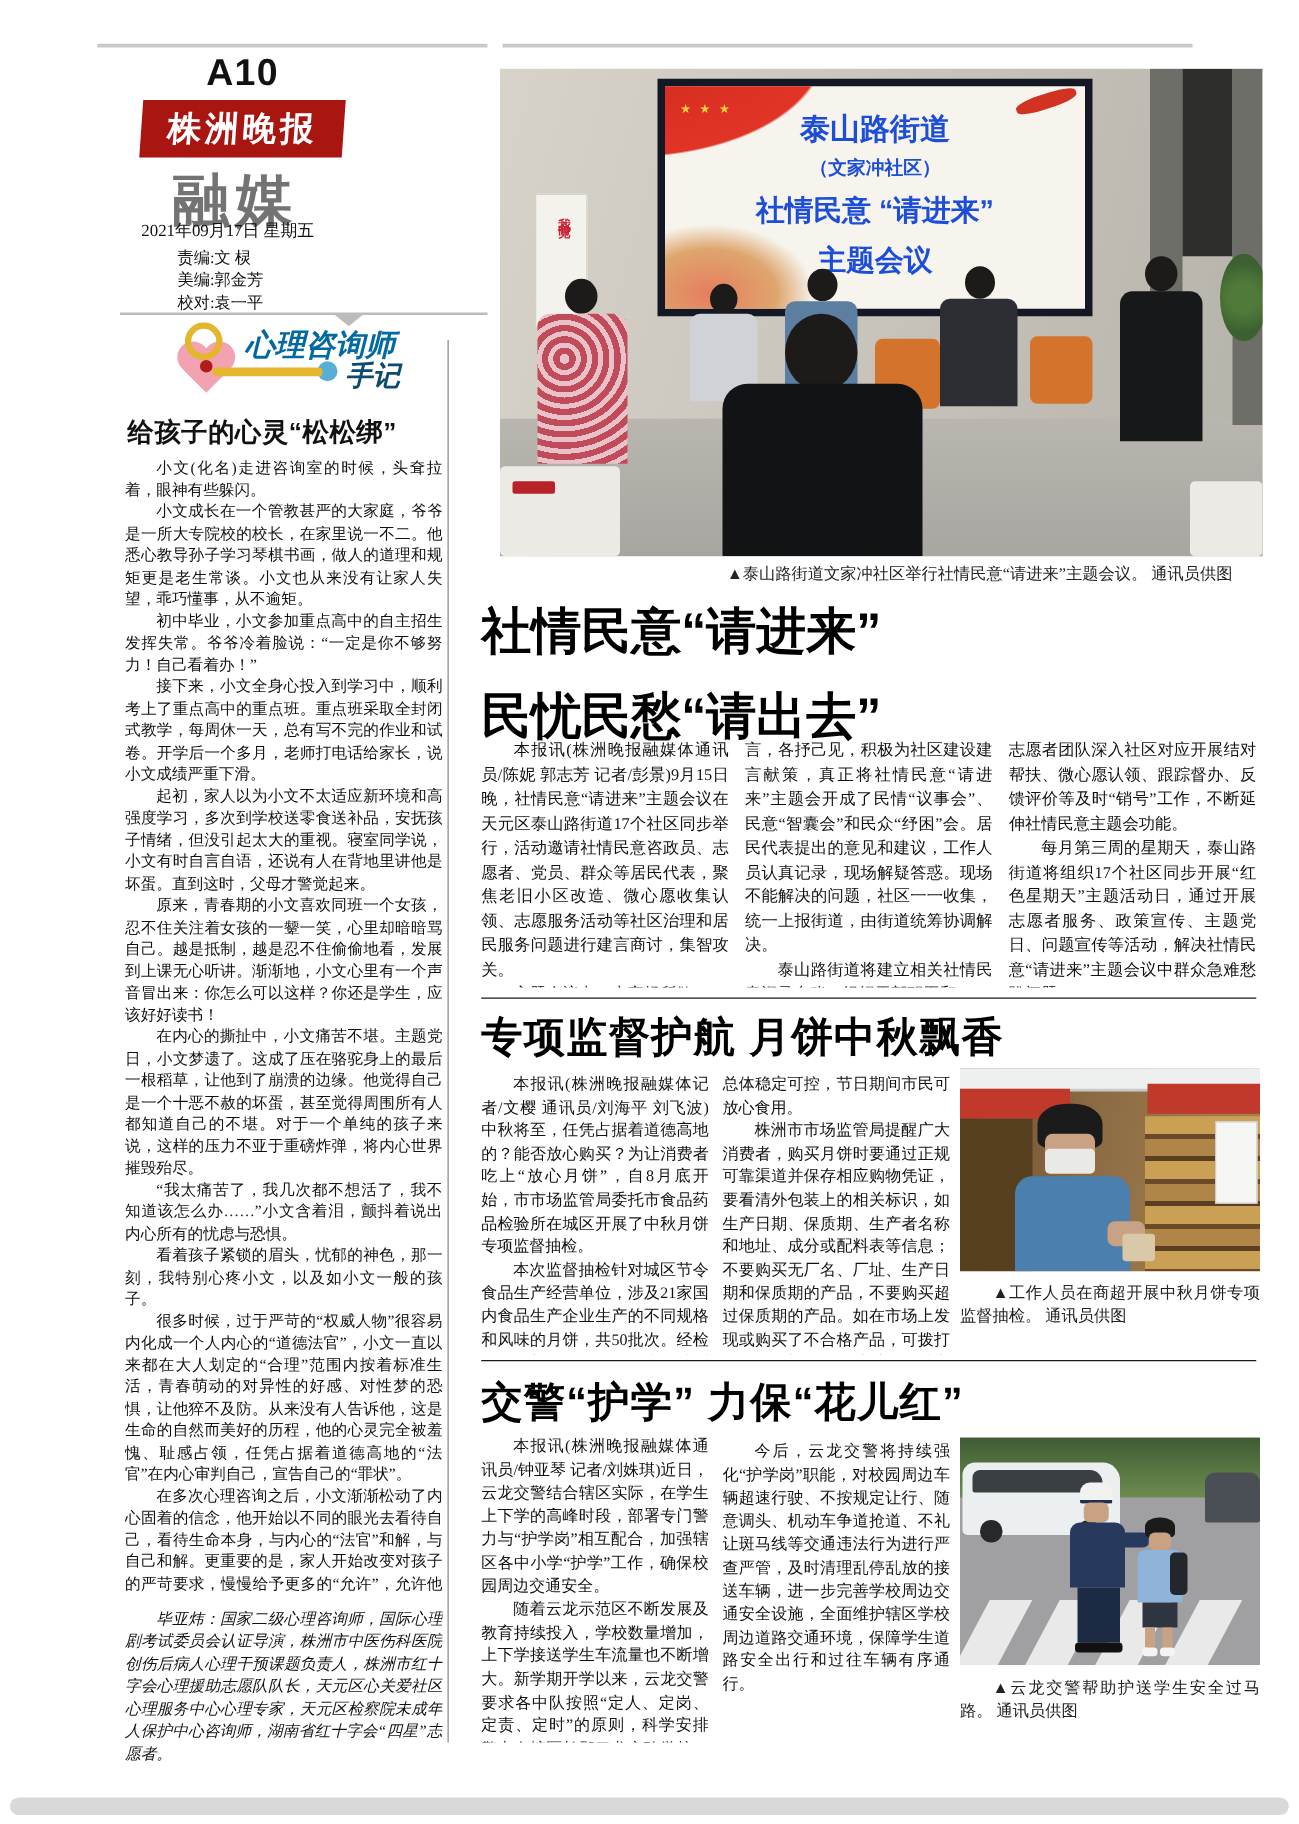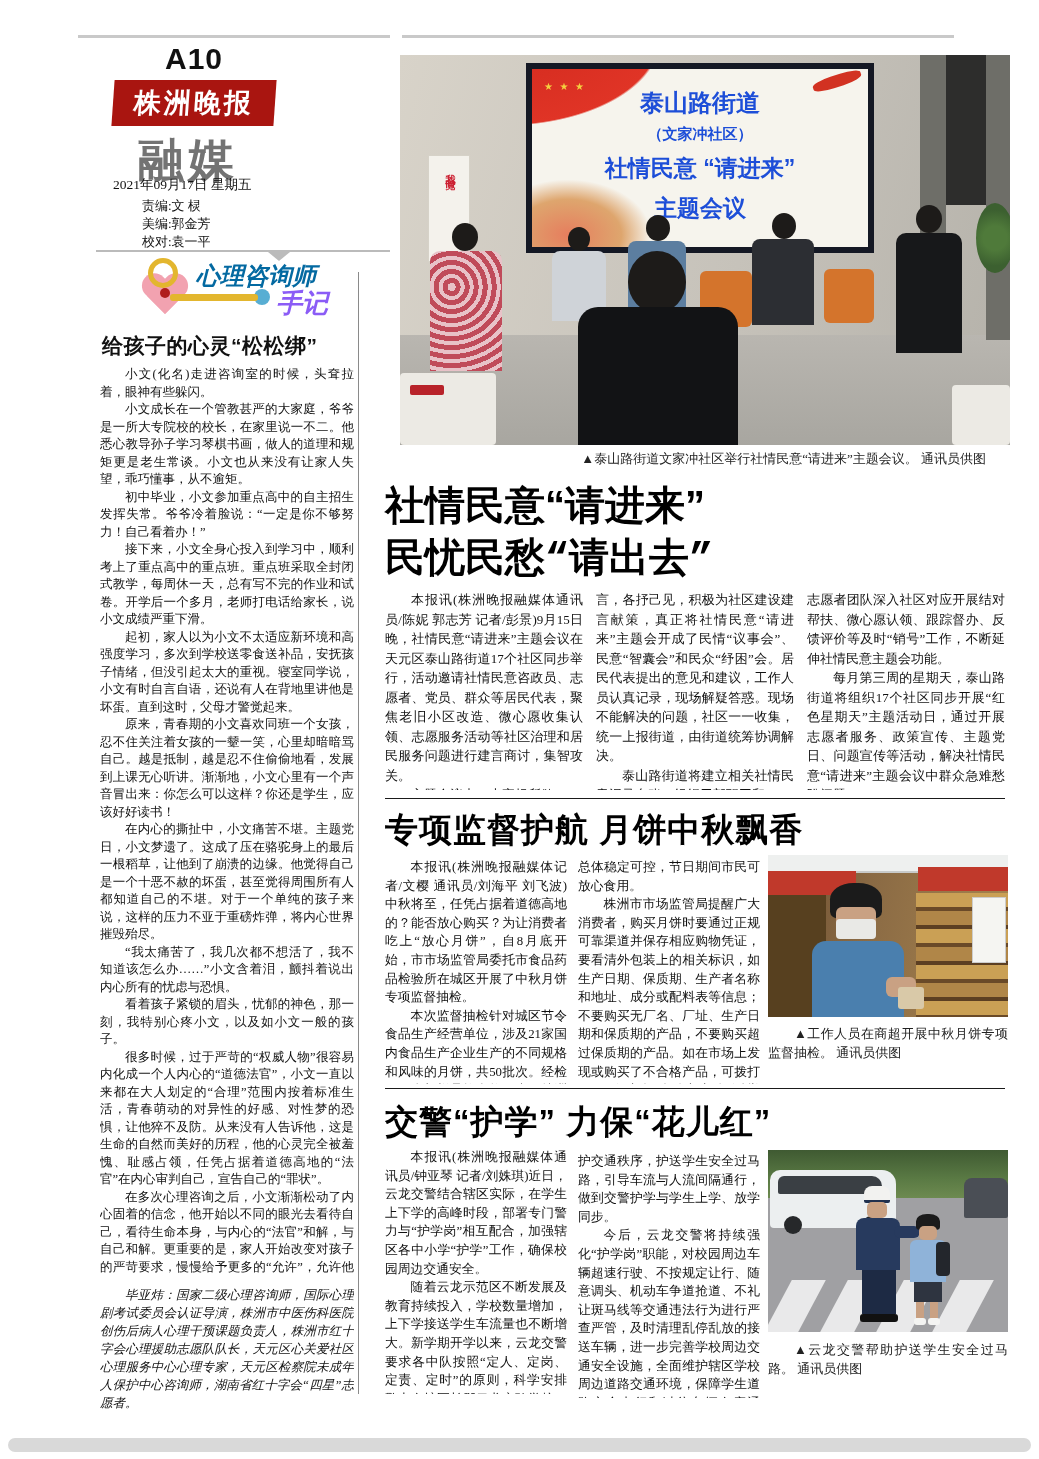--- a/index.html
+++ b/index.html
@@ -14,21 +14,21 @@
             font-family:"Liberation Sans",sans-serif;font-weight:900;font-size:27px;letter-spacing:3px;
             transform:skewX(-4deg);}
   .section-name{font-family:"Liberation Sans",sans-serif;font-weight:900;font-size:46px;color:#737373;letter-spacing:4px;}
   .dateline{font-size:13.5px;}
   .staffline{font-size:13px;line-height:19px;}
   .chevron-line{height:2px;background:#bbb;}
   .chevron{width:0;height:0;border-left:11px solid transparent;border-right:11px solid transparent;border-top:9px solid #bbb;}
   
   .vdivider{width:1px;background:#8a8a8a;}
   .badge-text1{font-family:"Liberation Sans",sans-serif;font-weight:900;font-style:italic;font-size:24px;color:#0369a1;}
-  .badge-text2{font-family:"Liberation Sans",sans-serif;font-weight:900;font-style:italic;font-size:26px;color:#8b5cf6;}
+  .badge-text2{font-family:"Liberation Sans",sans-serif;font-weight:900;font-style:italic;font-size:22px;color:#0c4a6e;}
   .heart{width:50px;height:45px;}
   .heart:before,.heart:after{content:"";position:absolute;top:0;width:25px;height:40px;border-radius:25px 25px 0 0;background:#f2a2b0;}
   .heart:before{left:25px;transform:rotate(-45deg);transform-origin:0 100%;}
   .heart:after{left:0;transform:rotate(45deg);transform-origin:100% 100%;}
   .keyring{width:20px;height:20px;border:5px solid #e3b62e;border-radius:50%;background:transparent;}
   .keyshaft{height:7px;background:#e3b62e;border-radius:3px;}
   .keyend{width:16px;height:16px;background:#58aed3;border-radius:50%;}
   .keyhole{width:10px;height:10px;background:#b01c1c;border-radius:50%;}
   .left-title{font-family:"Liberation Sans",sans-serif;font-weight:900;font-size:21px;letter-spacing:0.5px;}
   .bodycol{font-size:12.5px;line-height:17.5px;text-align:justify;overflow:hidden;}
@@ -176,21 +176,21 @@
     <div class="abs head" style="left:228px;top:196px;width:58px;height:62px;"></div>
     <div class="abs" style="left:178px;top:252px;width:160px;height:138px;background:#121315;border-radius:20px 20px 0 0;"></div>
     <div class="abs plant" style="left:576px;top:148px;width:38px;height:70px;"></div>
     <div class="abs whitetable" style="left:0px;top:318px;width:96px;height:72px;"></div>
     <div class="abs" style="left:10px;top:330px;width:34px;height:10px;background:#b8232a;border-radius:2px;"></div>
     <div class="abs whitetable" style="left:552px;top:330px;width:58px;height:60px;"></div>
   </div>
   <div class="abs caption" style="left:400px;top:450px;width:586px;text-align:right;">▲泰山路街道文家冲社区举行社情民意“请进来”主题会议。 通讯员供图</div>
 
   <div class="abs headline h1size" style="left:385px;top:482px;">社情民意“请进来”</div>
-  <div class="abs headline h1size" style="left:385px;top:537px;font-family:Liberation Mono, monospace;">民忧民愁“请出去”</div>
+  <div class="abs headline h1size" style="left:385px;top:550px;">民忧民愁“请出去”</div>
 
   <div class="abs newscol" style="left:385px;top:590px;width:198px;height:200px;">
     <p>本报讯(株洲晚报融媒体通讯员/陈妮 郭志芳 记者/彭景)9月15日晚，社情民意“请进来”主题会议在天元区泰山路街道17个社区同步举行，活动邀请社情民意咨政员、志愿者、党员、群众等居民代表，聚焦老旧小区改造、微心愿收集认领、志愿服务活动等社区治理和居民服务问题进行建言商讨，集智攻关。</p>
     <p>主题会议中，大家畅所欲</p>
   </div>
   <div class="abs newscol" style="left:596px;top:590px;width:198px;height:200px;">
     <p style="text-indent:0;">言，各抒己见，积极为社区建设建言献策，真正将社情民意“请进来”主题会开成了民情“议事会”、民意“智囊会”和民众“纾困”会。居民代表提出的意见和建议，工作人员认真记录，现场解疑答惑。现场不能解决的问题，社区一一收集，统一上报街道，由街道统筹协调解决。</p>
     <p>泰山路街道将建立相关社情民意记录台账，组织干部职工和</p>
   </div>
   <div class="abs newscol" style="left:807px;top:590px;width:198px;height:200px;">
@@ -226,21 +226,20 @@
   <div class="abs caption" style="left:768px;top:1024px;width:240px;text-align:justify;text-indent:2em;line-height:19px;">▲工作人员在商超开展中秋月饼专项监督抽检。 通讯员供图</div>
 
   <div class="abs hairline" style="left:385px;top:1088px;width:620px;height:1px;"></div>
 
   <div class="abs headline h2size" style="left:385px;top:1100px;">交警“护学” 力保“花儿红”</div>
   <div class="abs newscol2" style="left:385px;top:1148px;width:182px;height:246px;">
     <p>本报讯(株洲晚报融媒体通讯员/钟亚琴 记者/刘姝琪)近日，云龙交警结合辖区实际，在学生上下学的高峰时段，部署专门警力与“护学岗”相互配合，加强辖区各中小学“护学”工作，确保校园周边交通安全。</p>
     <p>随着云龙示范区不断发展及教育持续投入，学校数量增加，上下学接送学生车流量也不断增大。新学期开学以来，云龙交警要求各中队按照“定人、定岗、定责、定时”的原则，科学安排警力在辖区长郡云龙实验学校、香江小学、三塔桥小学前维</p>
   </div>
   <div class="abs newscol2" style="left:578px;top:1152px;width:182px;height:246px;">
-    <p style="text-indent:0;">护交通秩序，护送学生安全过马路，引导车流与人流间隔通行，做到交警护学与学生上学、放学同步。</p>
     <p>今后，云龙交警将持续强化“护学岗”职能，对校园周边车辆超速行驶、不按规定让行、随意调头、机动车争道抢道、不礼让斑马线等交通违法行为进行严查严管，及时清理乱停乱放的接送车辆，进一步完善学校周边交通安全设施，全面维护辖区学校周边道路交通环境，保障学生道路安全出行和过往车辆有序通行。</p>
   </div>
   <div class="abs photo p3" style="left:768px;top:1150px;width:240px;height:182px;">
     <div class="abs trees" style="left:0;top:0;width:240px;height:48px;"></div>
     <div class="abs suv" style="left:2px;top:20px;width:126px;height:58px;"></div>
     <div class="abs suv-win" style="left:10px;top:26px;width:104px;height:18px;"></div>
     <div class="abs wheel" style="left:16px;top:66px;width:18px;height:18px;"></div>
     <div class="abs wheel" style="left:94px;top:66px;width:18px;height:18px;"></div>
     <div class="abs darkcar" style="left:196px;top:28px;width:44px;height:40px;"></div>
     <div class="abs zebra" style="left:10px;top:130px;width:34px;height:52px;"></div>

